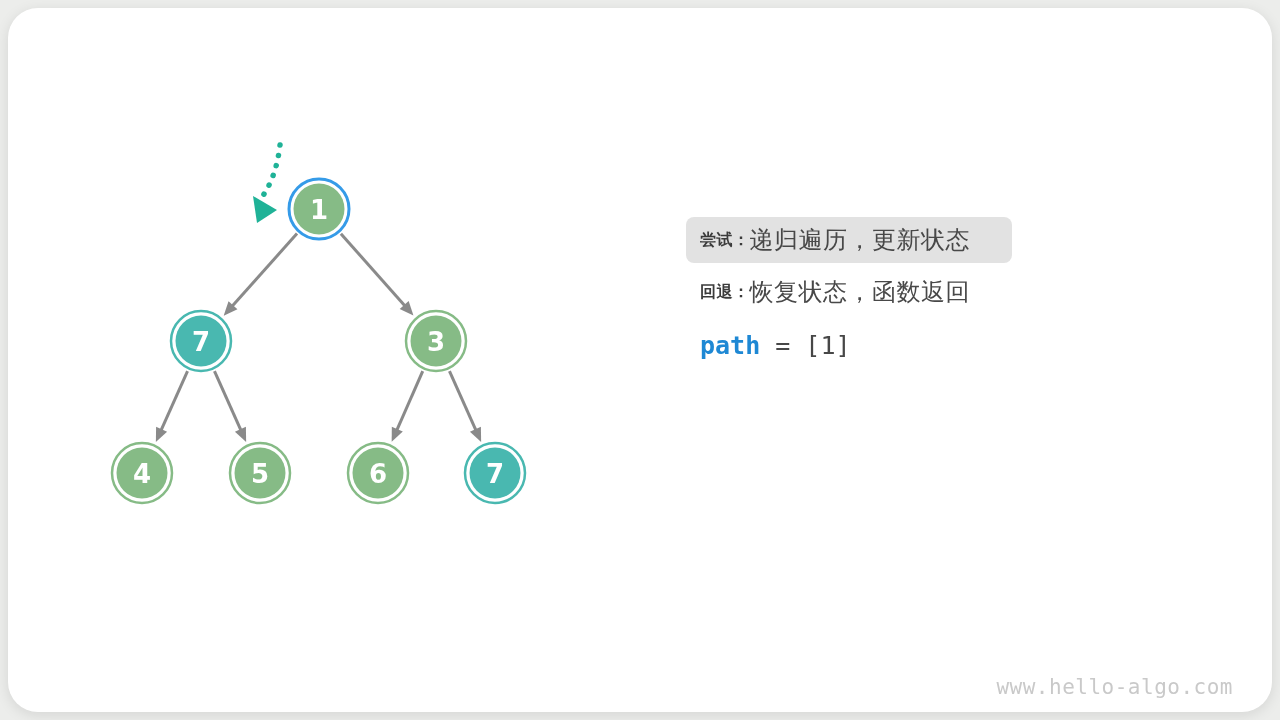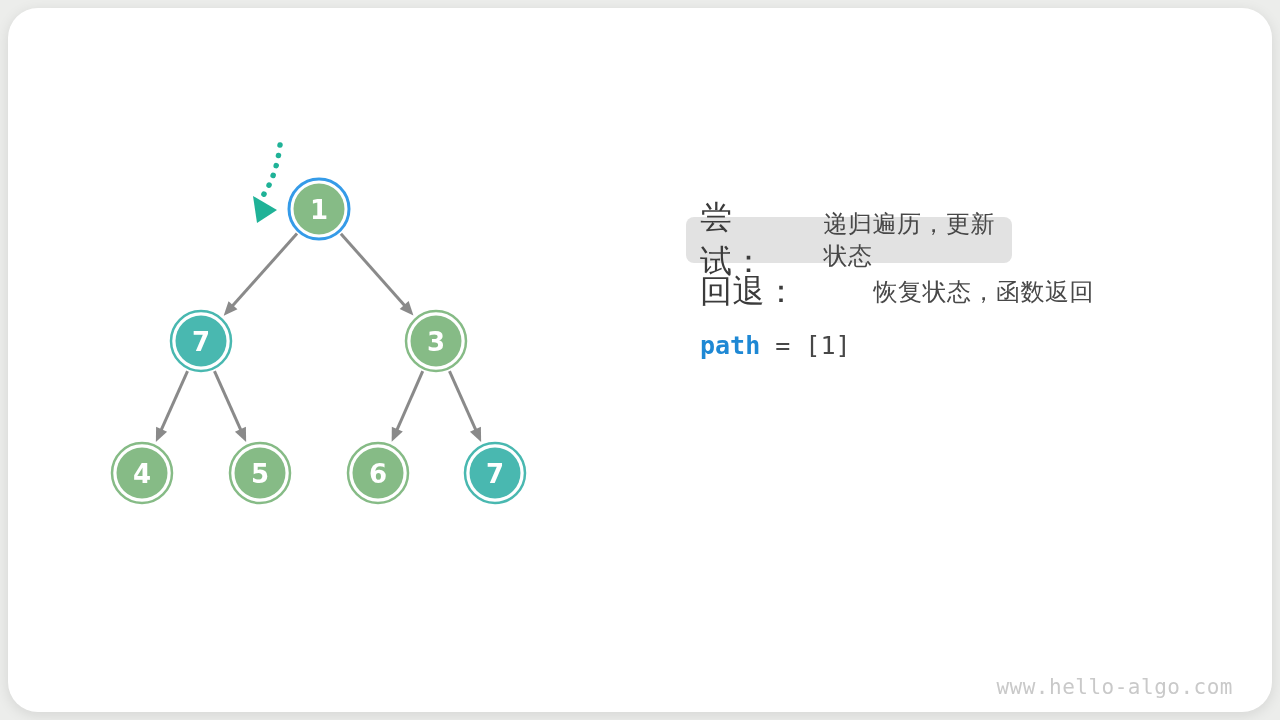--- a/index.html
+++ b/index.html
@@ -17,24 +17,24 @@
   .stage{position:absolute;inset:0;}
   svg.tree{position:absolute;left:0;top:0;}
   
   .try-box{
     position:absolute;left:686px;top:217px;width:326px;height:46px;
     background:#e2e2e2;border-radius:8px;
     display:flex;align-items:center;padding-left:14px;box-sizing:border-box;
   }
   .cjk-line{
     position:absolute;left:700px;height:30px;
-    display:flex;align-items:center;gap:36px;
+    display:flex;align-items:center;
   }
-  .cjk-label{font-weight:400;color:#3b3b3b;font-size:32px;letter-spacing:0.5px;}
-  .cjk-text{font-weight:400;color:#484848;font-size:24px;letter-spacing:0.5px;margin-left:40px;}
+  .cjk-label{font-weight:700;color:#3b3b3b;font-size:16px;letter-spacing:0.5px;}
+  .cjk-text{font-weight:400;color:#484848;font-size:24px;letter-spacing:0.5px;}
   .code-line{
     position:absolute;left:700px;height:30px;
     font-family:"DejaVu Sans Mono","Liberation Mono",monospace;
     font-size:25px;white-space:pre;display:flex;align-items:center;
   }
   .code-var{font-weight:700;}
   .code-var.blue{color:#1e88d4;}
   .code-var.teal{color:#2e9688;}
   .code-rest{color:#474747;font-weight:500;}
   .watermark{

